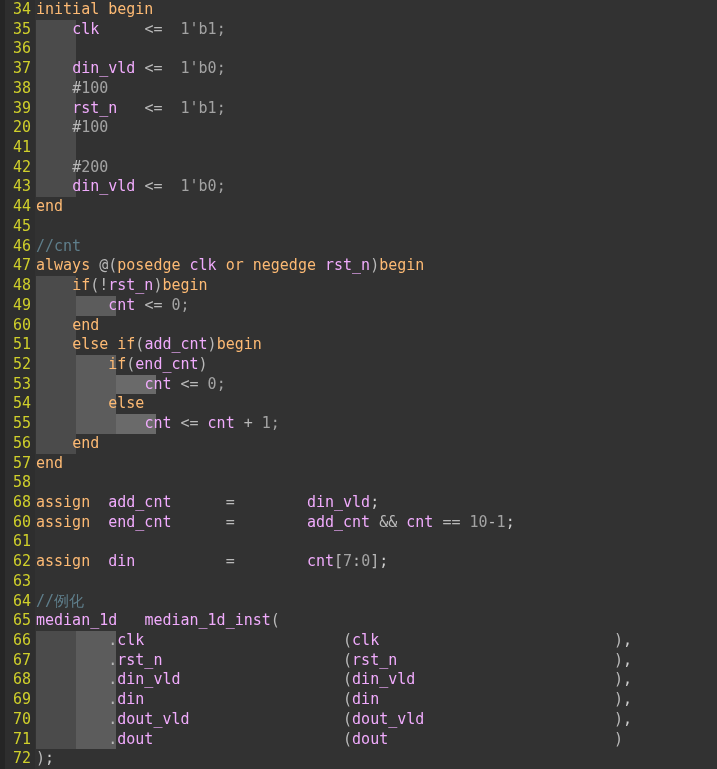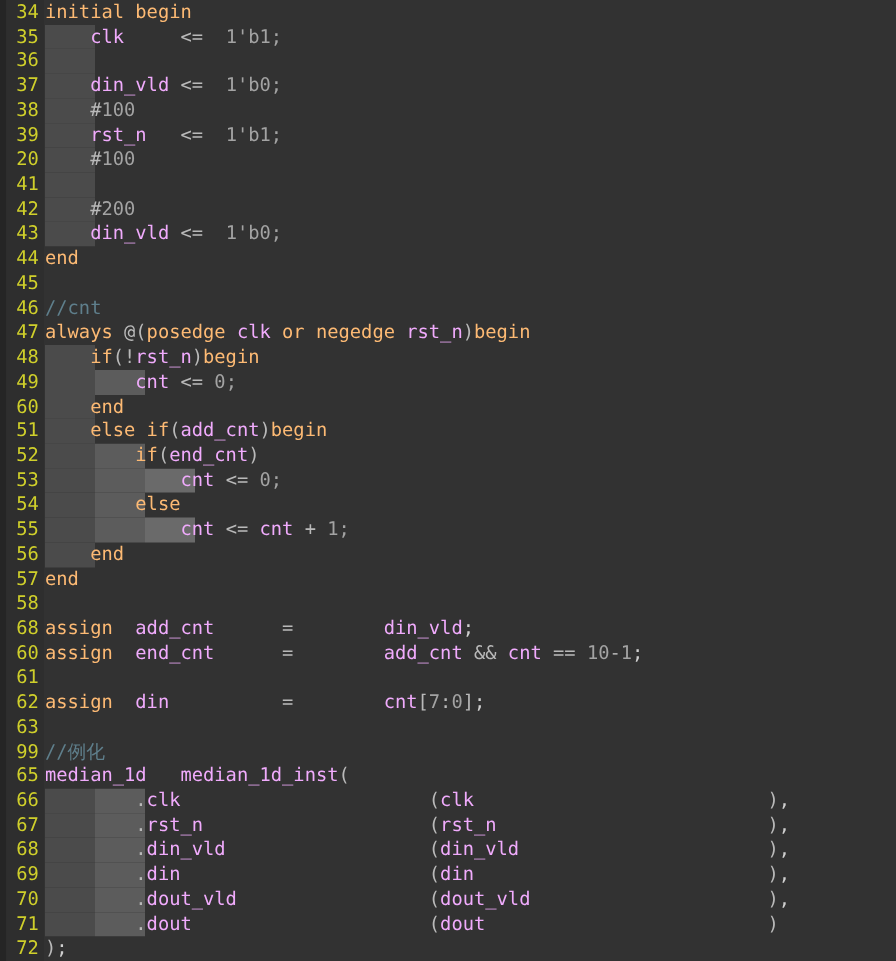--- a/index.html
+++ b/index.html
@@ -110,21 +110,21 @@
       <div class="row"><div class="indent-guide ig0" style="left: 36px; width: 40px;"></div><div class="indent-guide ig1" style="left: 76px; width: 40px;"></div><span class="lnum">54</span><span class="lcontent"><span class="tok-plain">        </span><span class="tok-kw">else</span></span></div>
       <div class="row"><div class="indent-guide ig0" style="left: 36px; width: 40px;"></div><div class="indent-guide ig1" style="left: 76px; width: 40px;"></div><div class="indent-guide ig2" style="left: 116px; width: 40px;"></div><span class="lnum">55</span><span class="lcontent"><span class="tok-plain">            </span><span class="tok-id">cnt</span><span class="tok-plain"> </span><span class="tok-op">&lt;=</span><span class="tok-plain"> </span><span class="tok-id">cnt</span><span class="tok-plain"> </span><span class="tok-op">+</span><span class="tok-plain"> </span><span class="tok-num">1</span><span class="tok-num">;</span></span></div>
       <div class="row"><div class="indent-guide ig0" style="left: 36px; width: 40px;"></div><span class="lnum">56</span><span class="lcontent"><span class="tok-plain">    </span><span class="tok-kw">end</span></span></div>
       <div class="row"><span class="lnum">57</span><span class="lcontent"><span class="tok-kw">end</span></span></div>
       <div class="row"><span class="lnum">58</span><span class="lcontent"></span></div>
       <div class="row"><span class="lnum">68</span><span class="lcontent"><span class="tok-kw">assign</span><span class="tok-plain">  </span><span class="tok-id">add_cnt</span><span class="tok-plain">      </span><span class="tok-op">=</span><span class="tok-plain">        </span><span class="tok-id">din_vld</span><span class="tok-punct">;</span></span></div>
       <div class="row"><span class="lnum">60</span><span class="lcontent"><span class="tok-kw">assign</span><span class="tok-plain">  </span><span class="tok-id">end_cnt</span><span class="tok-plain">      </span><span class="tok-op">=</span><span class="tok-plain">        </span><span class="tok-id">add_cnt</span><span class="tok-plain"> </span><span class="tok-op">&amp;&amp;</span><span class="tok-plain"> </span><span class="tok-id">cnt</span><span class="tok-plain"> </span><span class="tok-op">==</span><span class="tok-plain"> </span><span class="tok-num">10</span><span class="tok-op">-</span><span class="tok-num">1</span><span class="tok-punct">;</span></span></div>
       <div class="row"><span class="lnum">61</span><span class="lcontent"></span></div>
       <div class="row"><span class="lnum">62</span><span class="lcontent"><span class="tok-kw">assign</span><span class="tok-plain">  </span><span class="tok-id">din</span><span class="tok-plain">          </span><span class="tok-op">=</span><span class="tok-plain">        </span><span class="tok-id">cnt</span><span class="tok-op">[</span><span class="tok-num">7</span><span class="tok-op">:</span><span class="tok-num">0</span><span class="tok-op">]</span><span class="tok-punct">;</span></span></div>
       <div class="row"><span class="lnum">63</span><span class="lcontent"></span></div>
-      <div class="row"><span class="lnum">99</span><span class="lcontent"><span class="tok-cmt">//例化</span></span></div>
+      <div class="row"><span class="lnum">64</span><span class="lcontent"><span class="tok-cmt">//例化</span></span></div>
       <div class="row"><span class="lnum">65</span><span class="lcontent"><span class="tok-id">median_1d</span><span class="tok-plain">   </span><span class="tok-id">median_1d_inst</span><span class="tok-op">(</span></span></div>
       <div class="row"><div class="indent-guide ig0" style="left: 36px; width: 40px;"></div><div class="indent-guide ig1" style="left: 76px; width: 40px;"></div><span class="lnum">66</span><span class="lcontent"><span class="tok-plain">        </span><span class="tok-op">.</span><span class="tok-id">clk</span><span class="tok-plain">                      </span><span class="tok-op">(</span><span class="tok-id">clk</span><span class="tok-plain">                          </span><span class="tok-op">)</span><span class="tok-punct">,</span></span></div>
       <div class="row"><div class="indent-guide ig0" style="left: 36px; width: 40px;"></div><div class="indent-guide ig1" style="left: 76px; width: 40px;"></div><span class="lnum">67</span><span class="lcontent"><span class="tok-plain">        </span><span class="tok-op">.</span><span class="tok-id">rst_n</span><span class="tok-plain">                    </span><span class="tok-op">(</span><span class="tok-id">rst_n</span><span class="tok-plain">                        </span><span class="tok-op">)</span><span class="tok-punct">,</span></span></div>
       <div class="row"><div class="indent-guide ig0" style="left: 36px; width: 40px;"></div><div class="indent-guide ig1" style="left: 76px; width: 40px;"></div><span class="lnum">68</span><span class="lcontent"><span class="tok-plain">        </span><span class="tok-op">.</span><span class="tok-id">din_vld</span><span class="tok-plain">                  </span><span class="tok-op">(</span><span class="tok-id">din_vld</span><span class="tok-plain">                      </span><span class="tok-op">)</span><span class="tok-punct">,</span></span></div>
       <div class="row"><div class="indent-guide ig0" style="left: 36px; width: 40px;"></div><div class="indent-guide ig1" style="left: 76px; width: 40px;"></div><span class="lnum">69</span><span class="lcontent"><span class="tok-plain">        </span><span class="tok-op">.</span><span class="tok-id">din</span><span class="tok-plain">                      </span><span class="tok-op">(</span><span class="tok-id">din</span><span class="tok-plain">                          </span><span class="tok-op">)</span><span class="tok-punct">,</span></span></div>
       <div class="row"><div class="indent-guide ig0" style="left: 36px; width: 40px;"></div><div class="indent-guide ig1" style="left: 76px; width: 40px;"></div><span class="lnum">70</span><span class="lcontent"><span class="tok-plain">        </span><span class="tok-op">.</span><span class="tok-id">dout_vld</span><span class="tok-plain">                 </span><span class="tok-op">(</span><span class="tok-id">dout_vld</span><span class="tok-plain">                     </span><span class="tok-op">)</span><span class="tok-punct">,</span></span></div>
       <div class="row"><div class="indent-guide ig0" style="left: 36px; width: 40px;"></div><div class="indent-guide ig1" style="left: 76px; width: 40px;"></div><span class="lnum">71</span><span class="lcontent"><span class="tok-plain">        </span><span class="tok-op">.</span><span class="tok-id">dout</span><span class="tok-plain">                     </span><span class="tok-op">(</span><span class="tok-id">dout</span><span class="tok-plain">                         </span><span class="tok-op">)</span></span></div>
       <div class="row"><span class="lnum">72</span><span class="lcontent"><span class="tok-op">)</span><span class="tok-punct">;</span></span></div>
     </div>
 </div>

